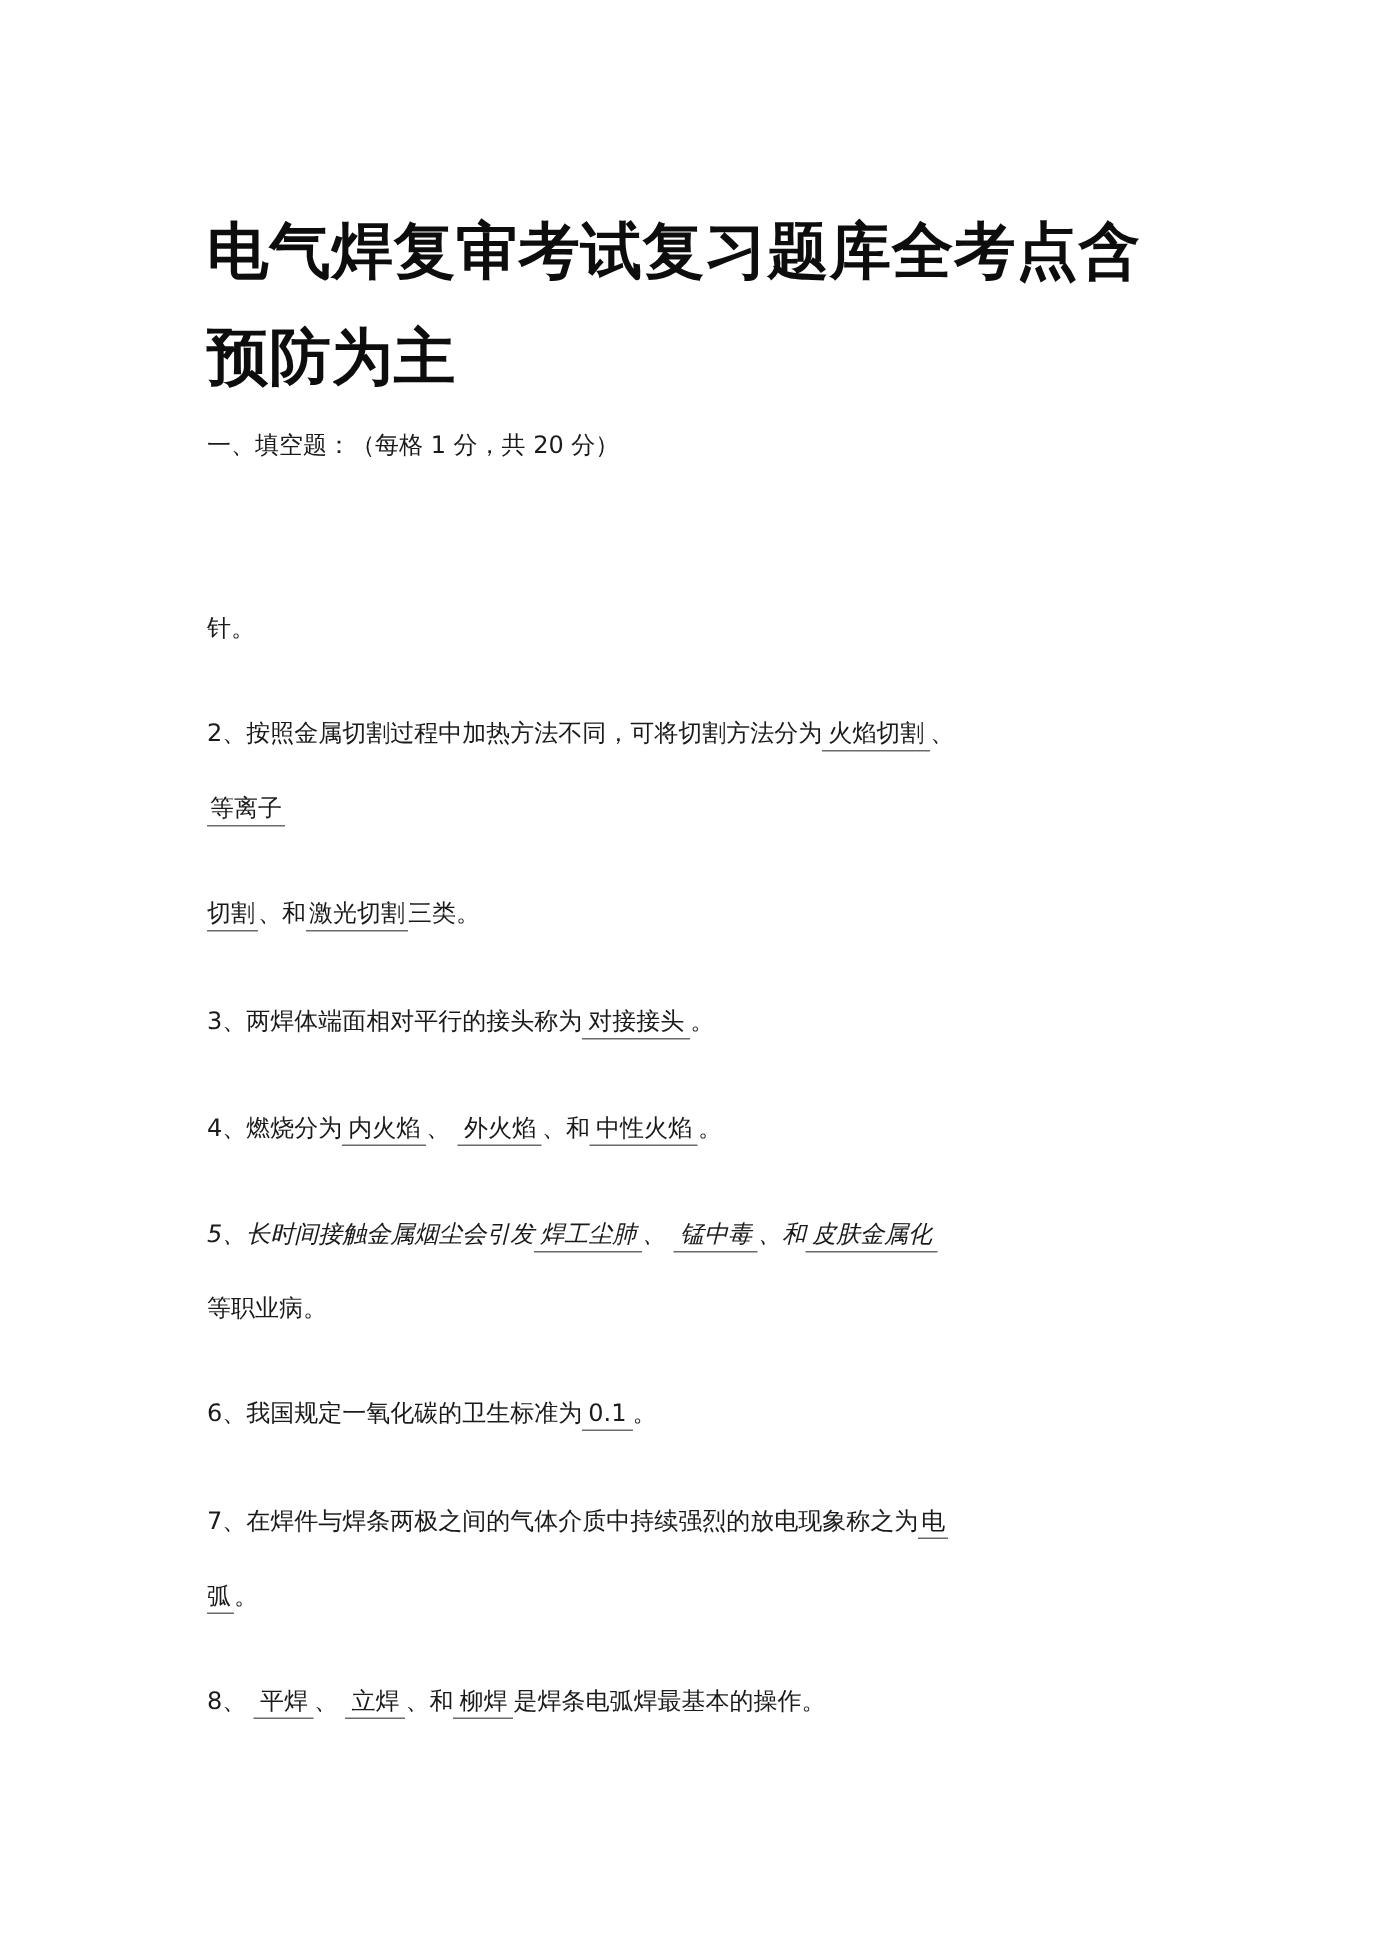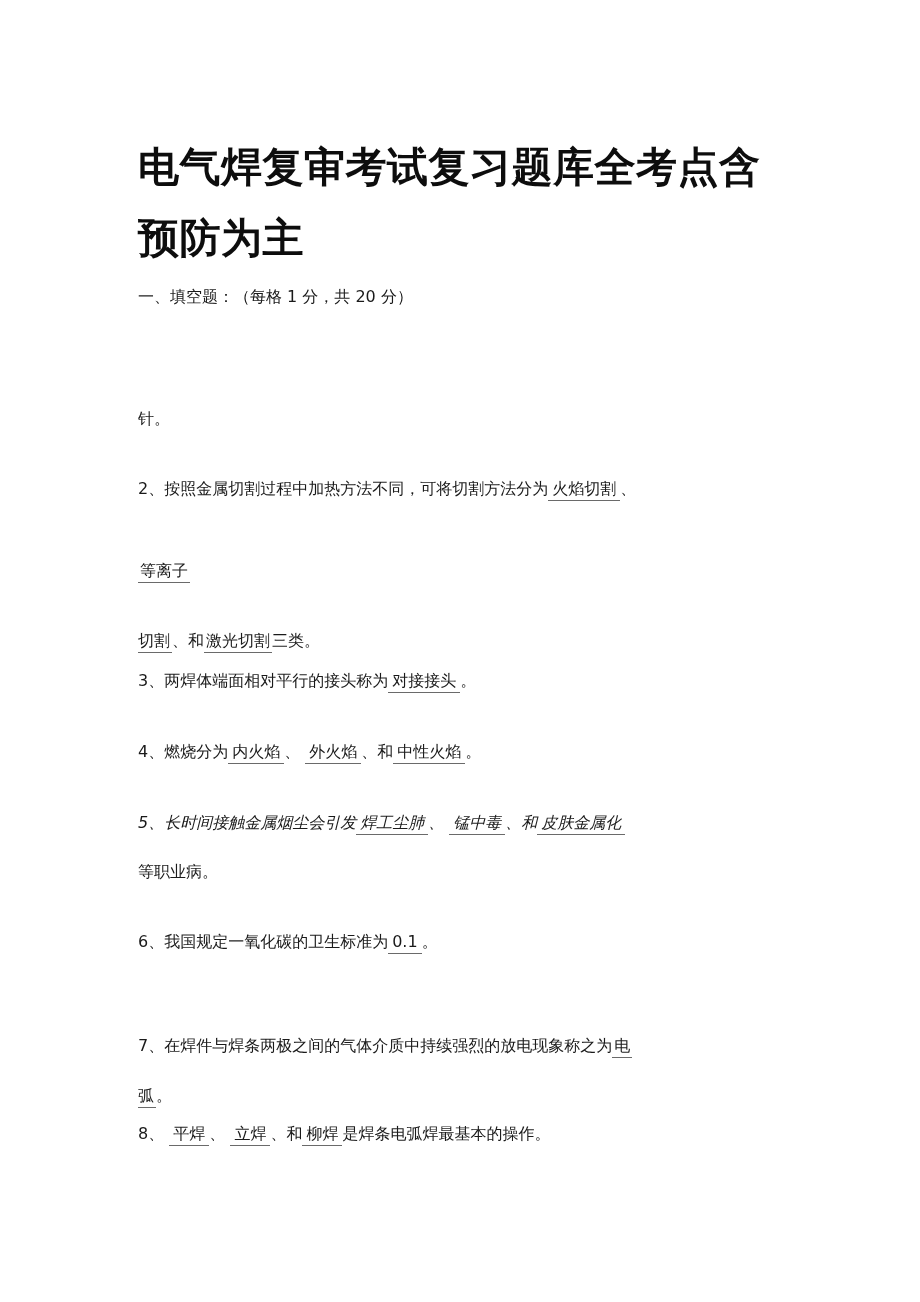--- a/index.html
+++ b/index.html
@@ -37,21 +37,21 @@
       line-height: 1;
       white-space: nowrap;
       color: #1a1a1a;
     }
     .blank {
       display: inline-block;
       border-bottom: 1.5px solid #6a6a6a;
       padding: 0 4px 3px 4px;
       line-height: 1;
     }
-    .blank.tight { padding-left: 2px; padding-right: 2px; margin-top: 32px; }
+    .blank.tight { padding-left: 2px; padding-right: 2px; }
   </style>
 </head>
 <body>
 
 <div class="page">
 
   <div class="title-line" style="top:130px;">电气焊复审考试复习题库全考点含</div>
   <div class="title-line" style="top:201px;">预防为主</div>
 
   <div class="line" style="top:272px;">一、填空题：（每格 1 分，共 20 分）</div>

